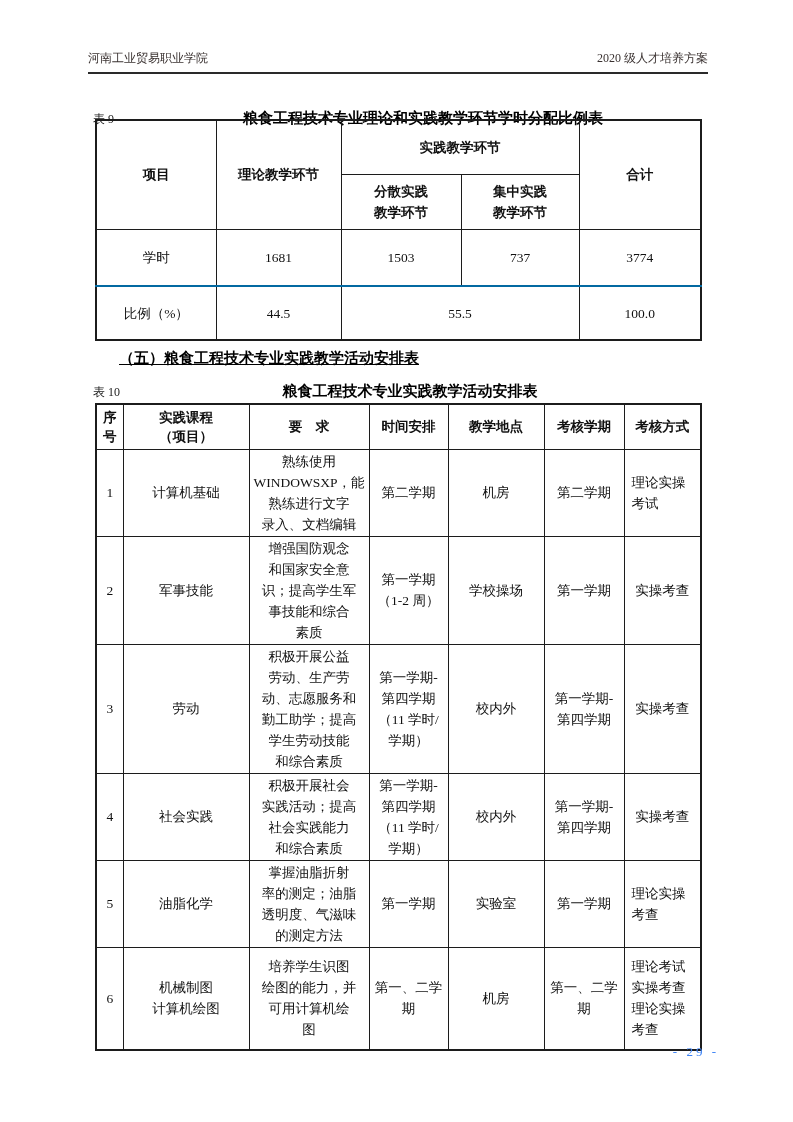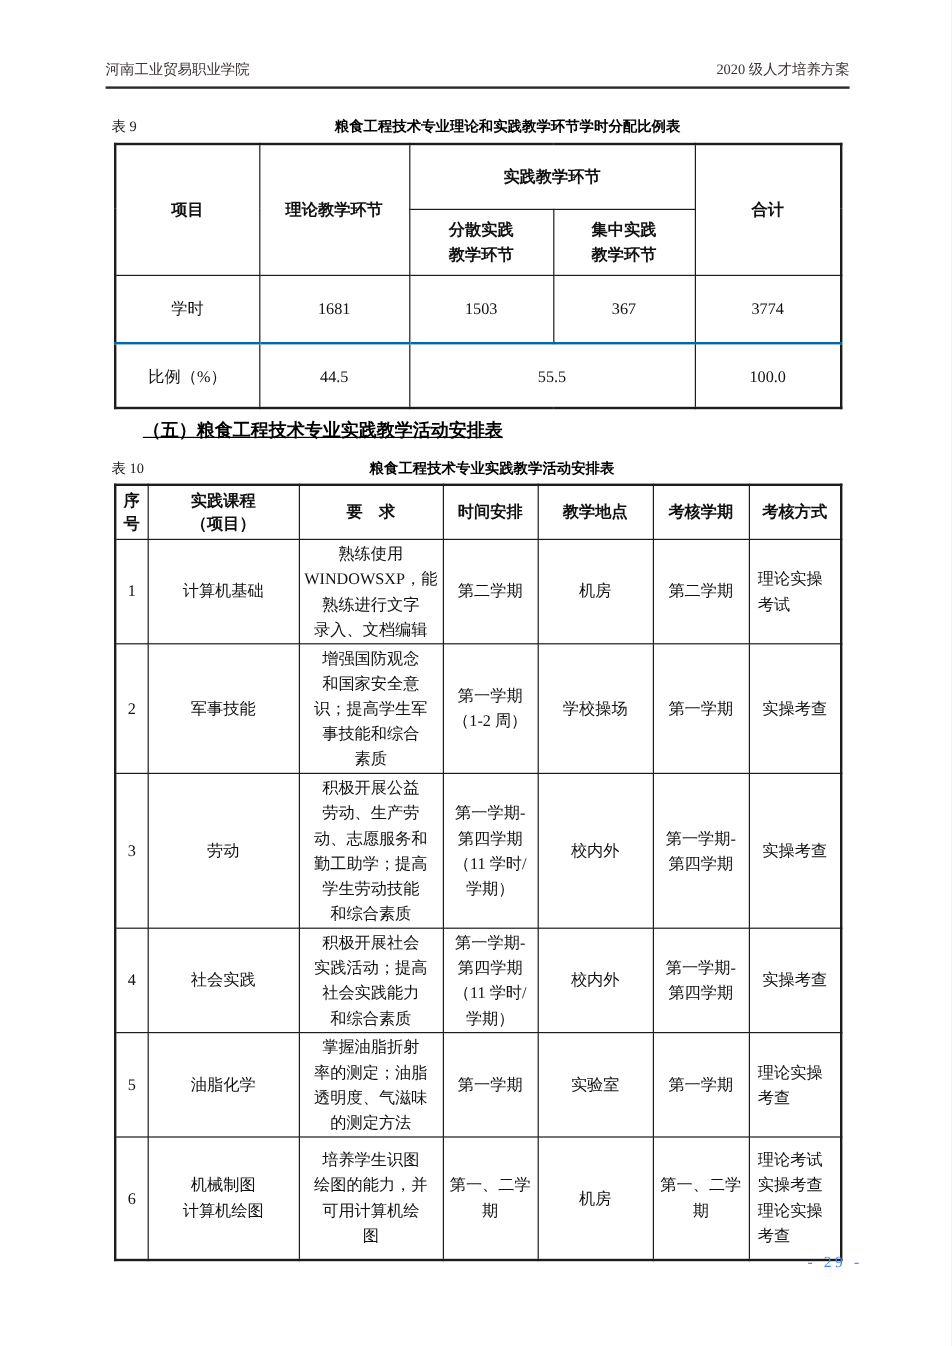--- a/index.html
+++ b/index.html
@@ -19,21 +19,21 @@
     font-size:12px;color:#3a3231;
     padding-bottom:5px;
     border-bottom:2.5px solid #2a2a2a;
   }
   
   .caption{
     position:absolute;left:93px;width:607px;
     display:flex;align-items:baseline;
   }
   .caption .cap-label{font-size:12px;color:#1a1a1a;white-space:nowrap;}
-  .caption .cap-title{flex:1;text-align:center;font-weight:bold;font-size:12px;color:#000;}
+  .caption .cap-title{flex:1;text-align:center;font-weight:bold;font-size:15px;color:#000;}
   .section-heading{
     position:absolute;left:119px;top:349px;
     font-weight:bold;font-size:15px;color:#000;text-decoration:underline;
   }
   
   table.doc{
     position:absolute;left:95px;
     border-collapse:collapse;table-layout:fixed;
     font-size:13.5px;color:#111;
   }
@@ -72,21 +72,21 @@
 </head>
 <body>
 
 <div class="sheet">
 
   <div class="pg-header">
     <span>河南工业贸易职业学院</span>
     <span>2020 级人才培养方案</span>
   </div>
 
-  <div class="caption" style="top:97px;gap:32px;">
+  <div class="caption" style="top:109px;gap:32px;">
     <span class="cap-label">表 9</span>
     <span class="cap-title">粮食工程技术专业理论和实践教学环节学时分配比例表</span>
   </div>
 
   <table class="doc" id="t9">
     <colgroup>
       <col style="width:120px">
         <col style="width:125px">
         <col style="width:120px">
         <col style="width:118px">
@@ -102,21 +102,21 @@
       <tr>
         <td class="hdr">分散实践
 教学环节</td>
         <td class="hdr">集中实践
 教学环节</td>
       </tr>
       <tr>
         <td>学时</td>
         <td>1681</td>
         <td>1503</td>
-        <td>367</td>
+        <td>737</td>
         <td>3774</td>
       </tr>
       <tr class="thick-top">
         <td>比例（%）</td>
         <td>44.5</td>
         <td colspan="2">55.5</td>
         <td>100.0</td>
       </tr>
     </tbody>
   </table>

